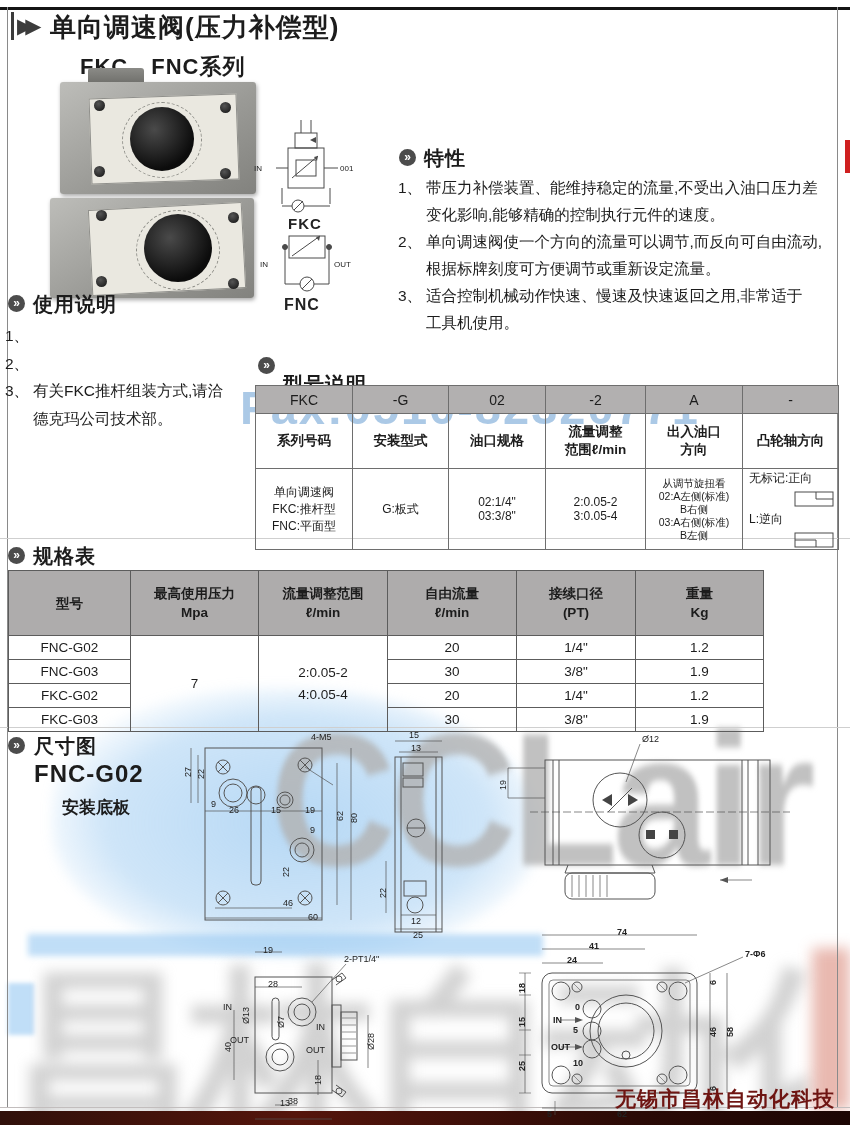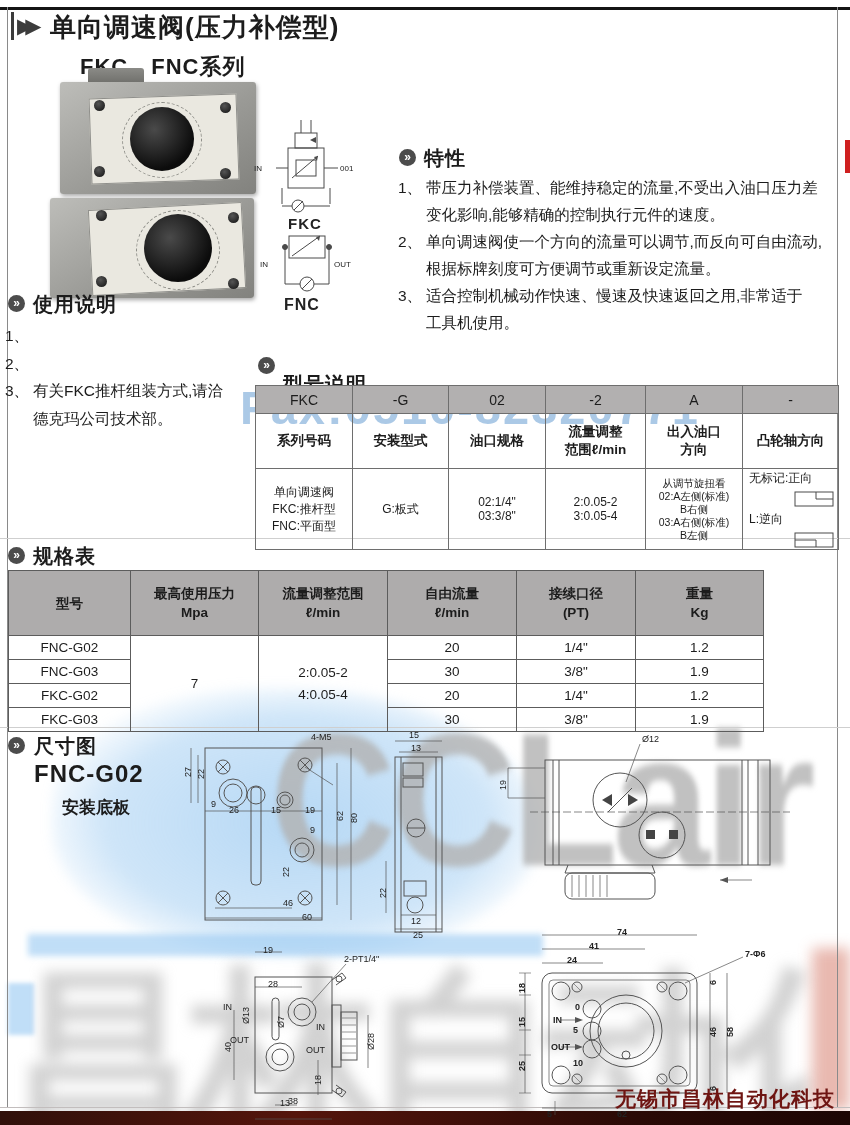--- a/index.html
+++ b/index.html
@@ -378,21 +378,21 @@
     <span class="lbl rot" style="left:11px;top:34px;">22</span>
     <span class="lbl" style="left:26px;top:54px;">9</span>
     <span class="lbl" style="left:44px;top:60px;">26</span>
     <span class="lbl" style="left:86px;top:60px;">15</span>
     <span class="lbl" style="left:120px;top:60px;">19</span>
     <span class="lbl rot" style="left:150px;top:76px;">62</span>
     <span class="lbl rot" style="left:164px;top:78px;">80</span>
     <span class="lbl" style="left:125px;top:80px;">9</span>
     <span class="lbl rot" style="left:96px;top:132px;">22</span>
     <span class="lbl" style="left:98px;top:153px;">46</span>
-    <span class="lbl" style="left:117px;top:167px;">60</span>
+    <span class="lbl" style="left:123px;top:167px;">60</span>
   </div>
 
   <div class="abs z1" style="left:378px;top:733px;width:70px;height:215px;">
     <svg width="70" height="215" viewBox="0 0 70 215" stroke="#555" fill="none" stroke-width="1">
       <rect x="17" y="24" width="47" height="175"></rect>
       <line x1="23" y1="24" x2="23" y2="199"></line>
         <line x1="58" y1="24" x2="58" y2="199"></line>
       <rect x="25" y="30" width="20" height="13"></rect>
         <rect x="25" y="45" width="20" height="9"></rect>
       <circle cx="38" cy="95" r="9"></circle>

